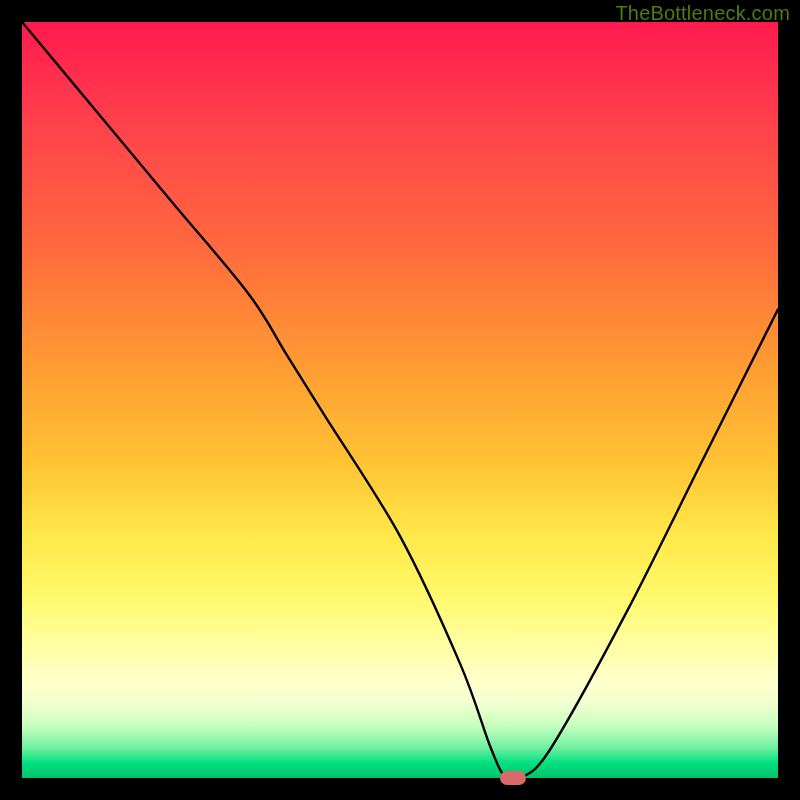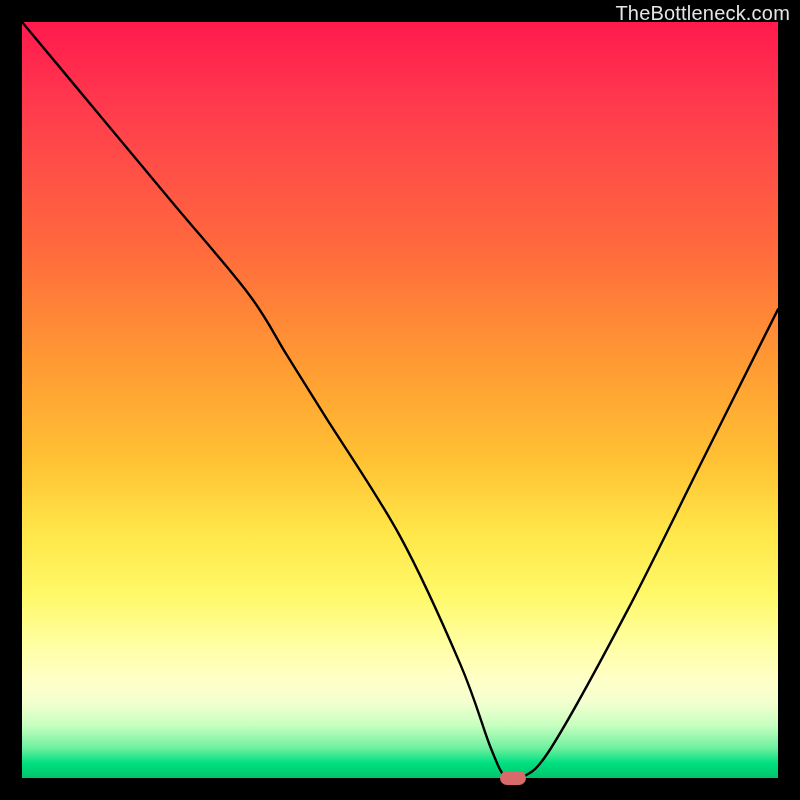--- a/index.html
+++ b/index.html
@@ -38,21 +38,21 @@
       #c8ffc0 93%,
       #70f0a0 96%,
       #00e080 98%,
       #00c46a 100%
     );
   }
   .watermark {
     position: absolute;
     top: 2px;
     right: 10px;
-    color: #e5e5e5;
+    color: #4d7c0f;
     font-size: 20px;
     letter-spacing: 0.2px;
     user-select: none;
     text-align: center;
   }
   svg.curve {
     position: absolute;
     left: 0;
     top: 0;
     width: 756px;

